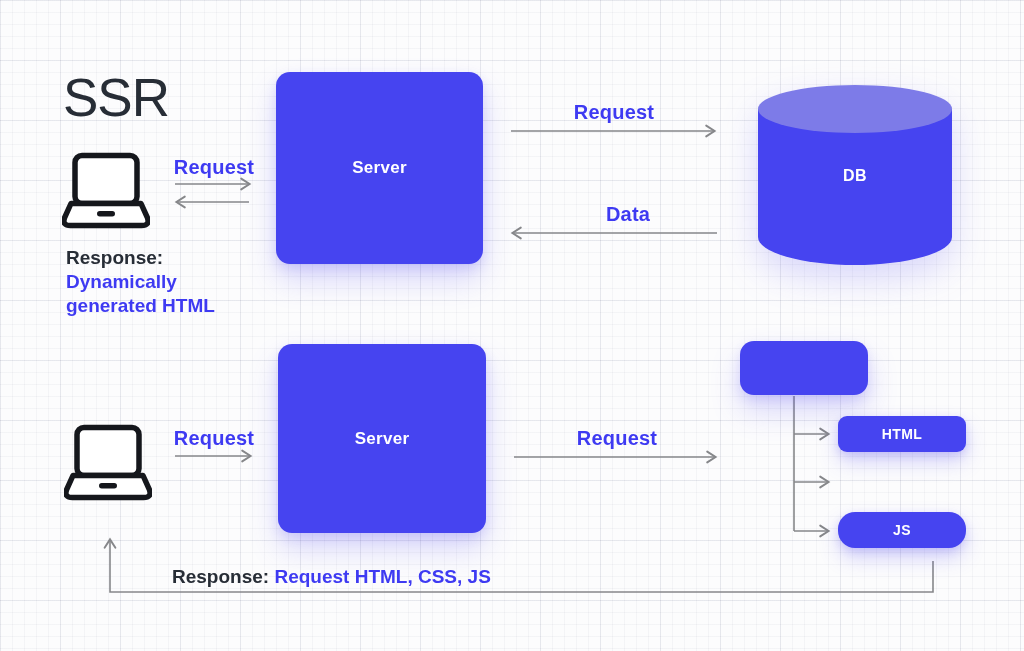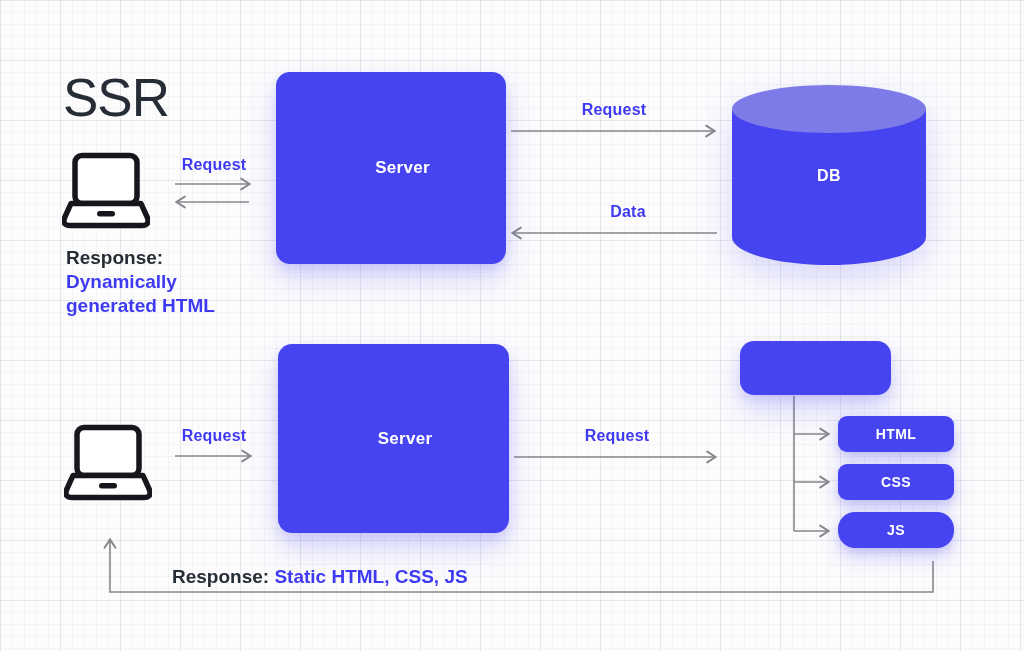--- a/index.html
+++ b/index.html
@@ -21,35 +21,34 @@
   .overlay{position:absolute;left:0;top:0;pointer-events:none;}
   .line{fill:none;stroke:var(--arrow,#86878a);stroke-width:1.6;}
   .section-title{
     position:absolute;font-size:53px;font-weight:normal;letter-spacing:-1px;
     color:var(--heading,#272d36);line-height:1;
   }
   .blue-box{
     position:absolute;background:var(--primary,#4644f0);border-radius:14px;
     display:flex;align-items:center;justify-content:center;
     box-shadow:0 16px 30px rgba(93,82,240,.22), 0 5px 12px rgba(93,82,240,.16);
-    padding-left:23px;
   }
   .blue-box .box-label{color:#ffffff;font-weight:bold;font-size:17px;letter-spacing:.3px;}
   .file-box{
     position:absolute;background:var(--primary,#4644f0);border-radius:9px;
-    width:116px;height:36px;display:flex;align-items:center;justify-content:center;
+    width:128px;height:36px;display:flex;align-items:center;justify-content:center;
     box-shadow:0 10px 20px rgba(93,82,240,.25), 0 3px 8px rgba(93,82,240,.18);
   }
   .file-box .box-label{color:#ffffff;font-weight:bold;font-size:14px;letter-spacing:.4px;}
   .flow-label{
-    position:absolute;font-weight:bold;font-size:16px;text-align:center;
+    position:absolute;font-weight:bold;font-size:20px;text-align:center;
     color:var(--label_blue,#3e3af2);letter-spacing:.2px;
   }
   .laptop{position:absolute;width:88px;height:78px;}
-  .db-wrap{position:absolute;left:732px;top:85px;width:194px;height:182px;}
+  .db-wrap{position:absolute;left:758px;top:85px;width:194px;height:182px;}
   .db-wrap svg{filter:drop-shadow(0 14px 18px rgba(93,82,240,.22));}
   .db-body{fill:var(--primary,#4644f0);}
   .db-top{fill:var(--primary_light,#7d7be8);}
   .db-label{
     position:absolute;left:0;top:0;width:100%;height:100%;
     display:flex;align-items:center;justify-content:center;
     color:#ffffff;font-weight:bold;font-size:16px;letter-spacing:.4px;
   }
   .response-text{
     position:absolute;font-size:19px;font-weight:bold;line-height:1.25;
@@ -130,25 +129,22 @@
     <span class="box-label">Server</span>
   </div>
 
   <div class="flow-label" style="left:541px;top:427px;width:152px;">Request</div>
 
   <div class="blue-box" style="left:740px;top:341px;width:128px;height:54px;"></div>
 
   <div class="file-box" style="left:838px;top:416px;">
     <span class="box-label">HTML</span>
   </div>
-  <div class="file-box" style="left:838px;top:464px;">
-    <span class="box-label">CSS</span>
-  </div>
   <div class="file-box" style="left:838px;top:512px;border-radius:17px;">
     <span class="box-label">JS</span>
   </div>
 
   <div class="response-text ssg-response">
     <span class="resp-prefix">Response:</span>
-    <span class="resp-value">Static HTML, CSS, JS</span>
+    <span class="resp-value">Request HTML, CSS, JS</span>
   </div>
 
 </div>
 
 </body></html>

